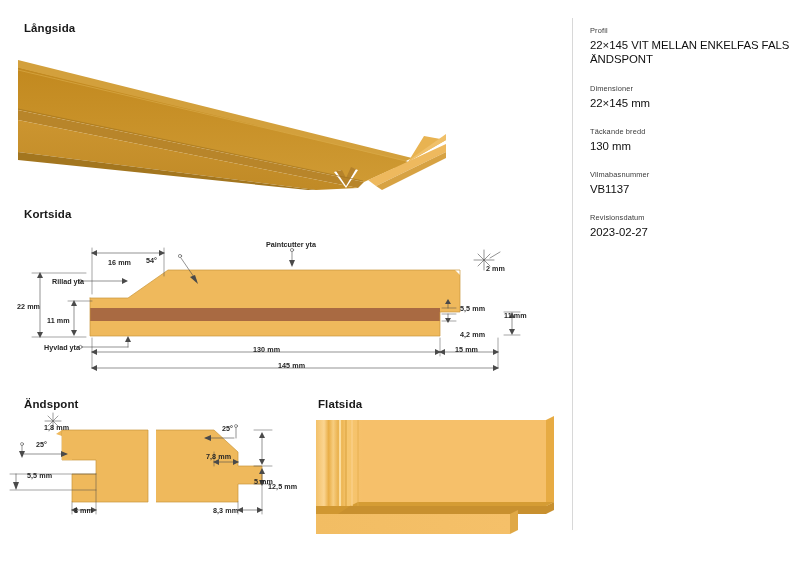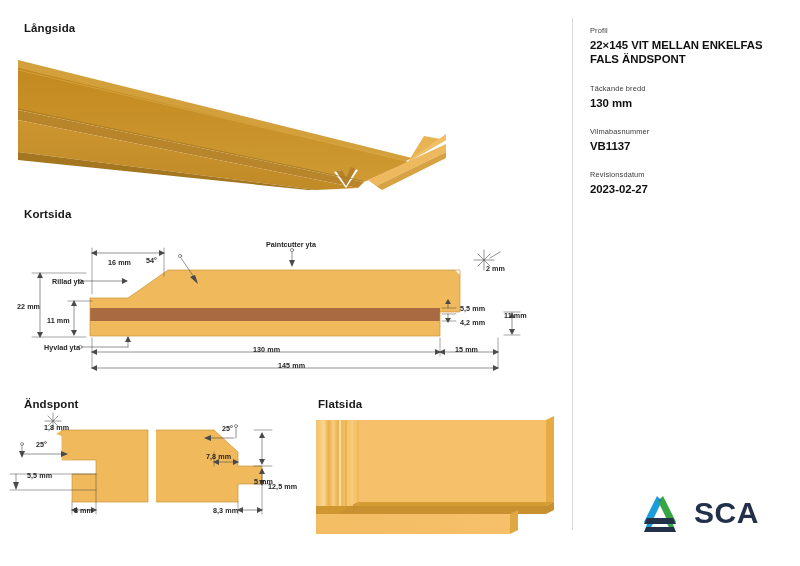--- a/index.html
+++ b/index.html
@@ -46,21 +46,21 @@
   }
 
   
   .sidebar{position:absolute;left:590px;top:26px;width:200px;}
   .meta{margin-bottom:17px;}
   .meta-label{
     font-size:7.4px;font-weight:400;color:#3a3a3a;
     letter-spacing:.15px;margin-bottom:3px;
   }
   .meta-value{
-    font-size:11.4px;font-weight:700;color:#101010;
+    font-size:11.4px;font-weight:400;color:#101010;
     line-height:1.25;letter-spacing:-.05px;
   }
   .meta-profile .meta-value{font-size:11.4px;}
 
   
   .logo{position:absolute;left:641px;top:492px;
         display:flex;align-items:center;gap:9px;}
   .logo-text{
     font-size:30px;font-weight:700;color:#22304a;
     letter-spacing:.5px;line-height:1;
@@ -204,21 +204,21 @@
 
   <div class="dim" style="left:17px;top:302px;">22 mm</div>
   <div class="dim" style="left:47px;top:316px;">11 mm</div>
   <div class="lbl" style="left:52px;top:277px;">Rillad yta</div>
   <div class="lbl" style="left:44px;top:343px;">Hyvlad yta</div>
   <div class="dim" style="left:108px;top:258px;">16 mm</div>
   <div class="dim" style="left:146px;top:256px;">54°</div>
   <div class="lbl" style="left:266px;top:240px;">Paintcutter yta</div>
   <div class="dim" style="left:472px;top:264px;padding-left:14px;">2 mm</div>
   <div class="dim" style="left:460px;top:304px;">5,5 mm</div>
-  <div class="dim" style="left:460px;top:318px;">4,2 mm</div>
+  <div class="dim" style="left:460px;top:330px;">4,2 mm</div>
   <div class="dim" style="left:504px;top:311px;">11 mm</div>
   <div class="dim" style="left:253px;top:345px;">130 mm</div>
   <div class="dim" style="left:455px;top:345px;">15 mm</div>
   <div class="dim" style="left:278px;top:361px;">145 mm</div>
 
   <div class="sect-title" style="left:24px;top:398px;">Ändspont</div>
 
   <div style="position:absolute;left:0px;top:412px;width:300px;height:115px;">
     <svg width="300" height="115" viewBox="0 0 300 115">
 
@@ -345,52 +345,36 @@
 
   <div class="divider"></div>
 
   <div class="sidebar">
 
     <div class="meta meta-profile">
       <div class="meta-label">Profil</div>
       <div class="meta-value">22×145 VIT MELLAN ENKELFAS FALS ÄNDSPONT</div>
     </div>
 
+    <div class="meta">
+      <div class="meta-label">Dimensioner</div>
+      <div class="meta-value">22×145 mm</div>
+    </div>
 
     <div class="meta">
       <div class="meta-label">Täckande bredd</div>
       <div class="meta-value">130 mm</div>
     </div>
 
     <div class="meta">
       <div class="meta-label">Vilmabasnummer</div>
       <div class="meta-value">VB1137</div>
     </div>
 
     <div class="meta">
       <div class="meta-label">Revisionsdatum</div>
       <div class="meta-value">2023-02-27</div>
     </div>
 
   </div>
 
-  <div class="logo">
-    <span>
-      <svg width="44" height="42" viewBox="0 0 44 42">
-
-        <path d="M16,4 L3,30 L9,34 L21,9 Z" fill="#1b9dd9"></path>
-
-        <path d="M22,4 L35,30 L29,34 L17,9 Z" fill="#36a544"></path>
-
-        <path d="M19,6.5 L21,9 L17,9 Z" fill="#157fae"></path>
-
-        <path d="M6,26 L32,26 L35,32 L3,32 Z" fill="#22304a"></path>
-
-        <path d="M5,35 L33,35 L35,40 L3,40 Z" fill="#22304a"></path>
-
-        <path d="M6,32 L12,32 L10,35 L5,35 Z" fill="#1b9dd9"></path>
-        <path d="M26,32 L32,32 L33,35 L28,35 Z" fill="#36a544"></path>
-      </svg>
-    </span>
-    <span class="logo-text">SCA</span>
-  </div>
 
 </div>
 
 </body></html>

